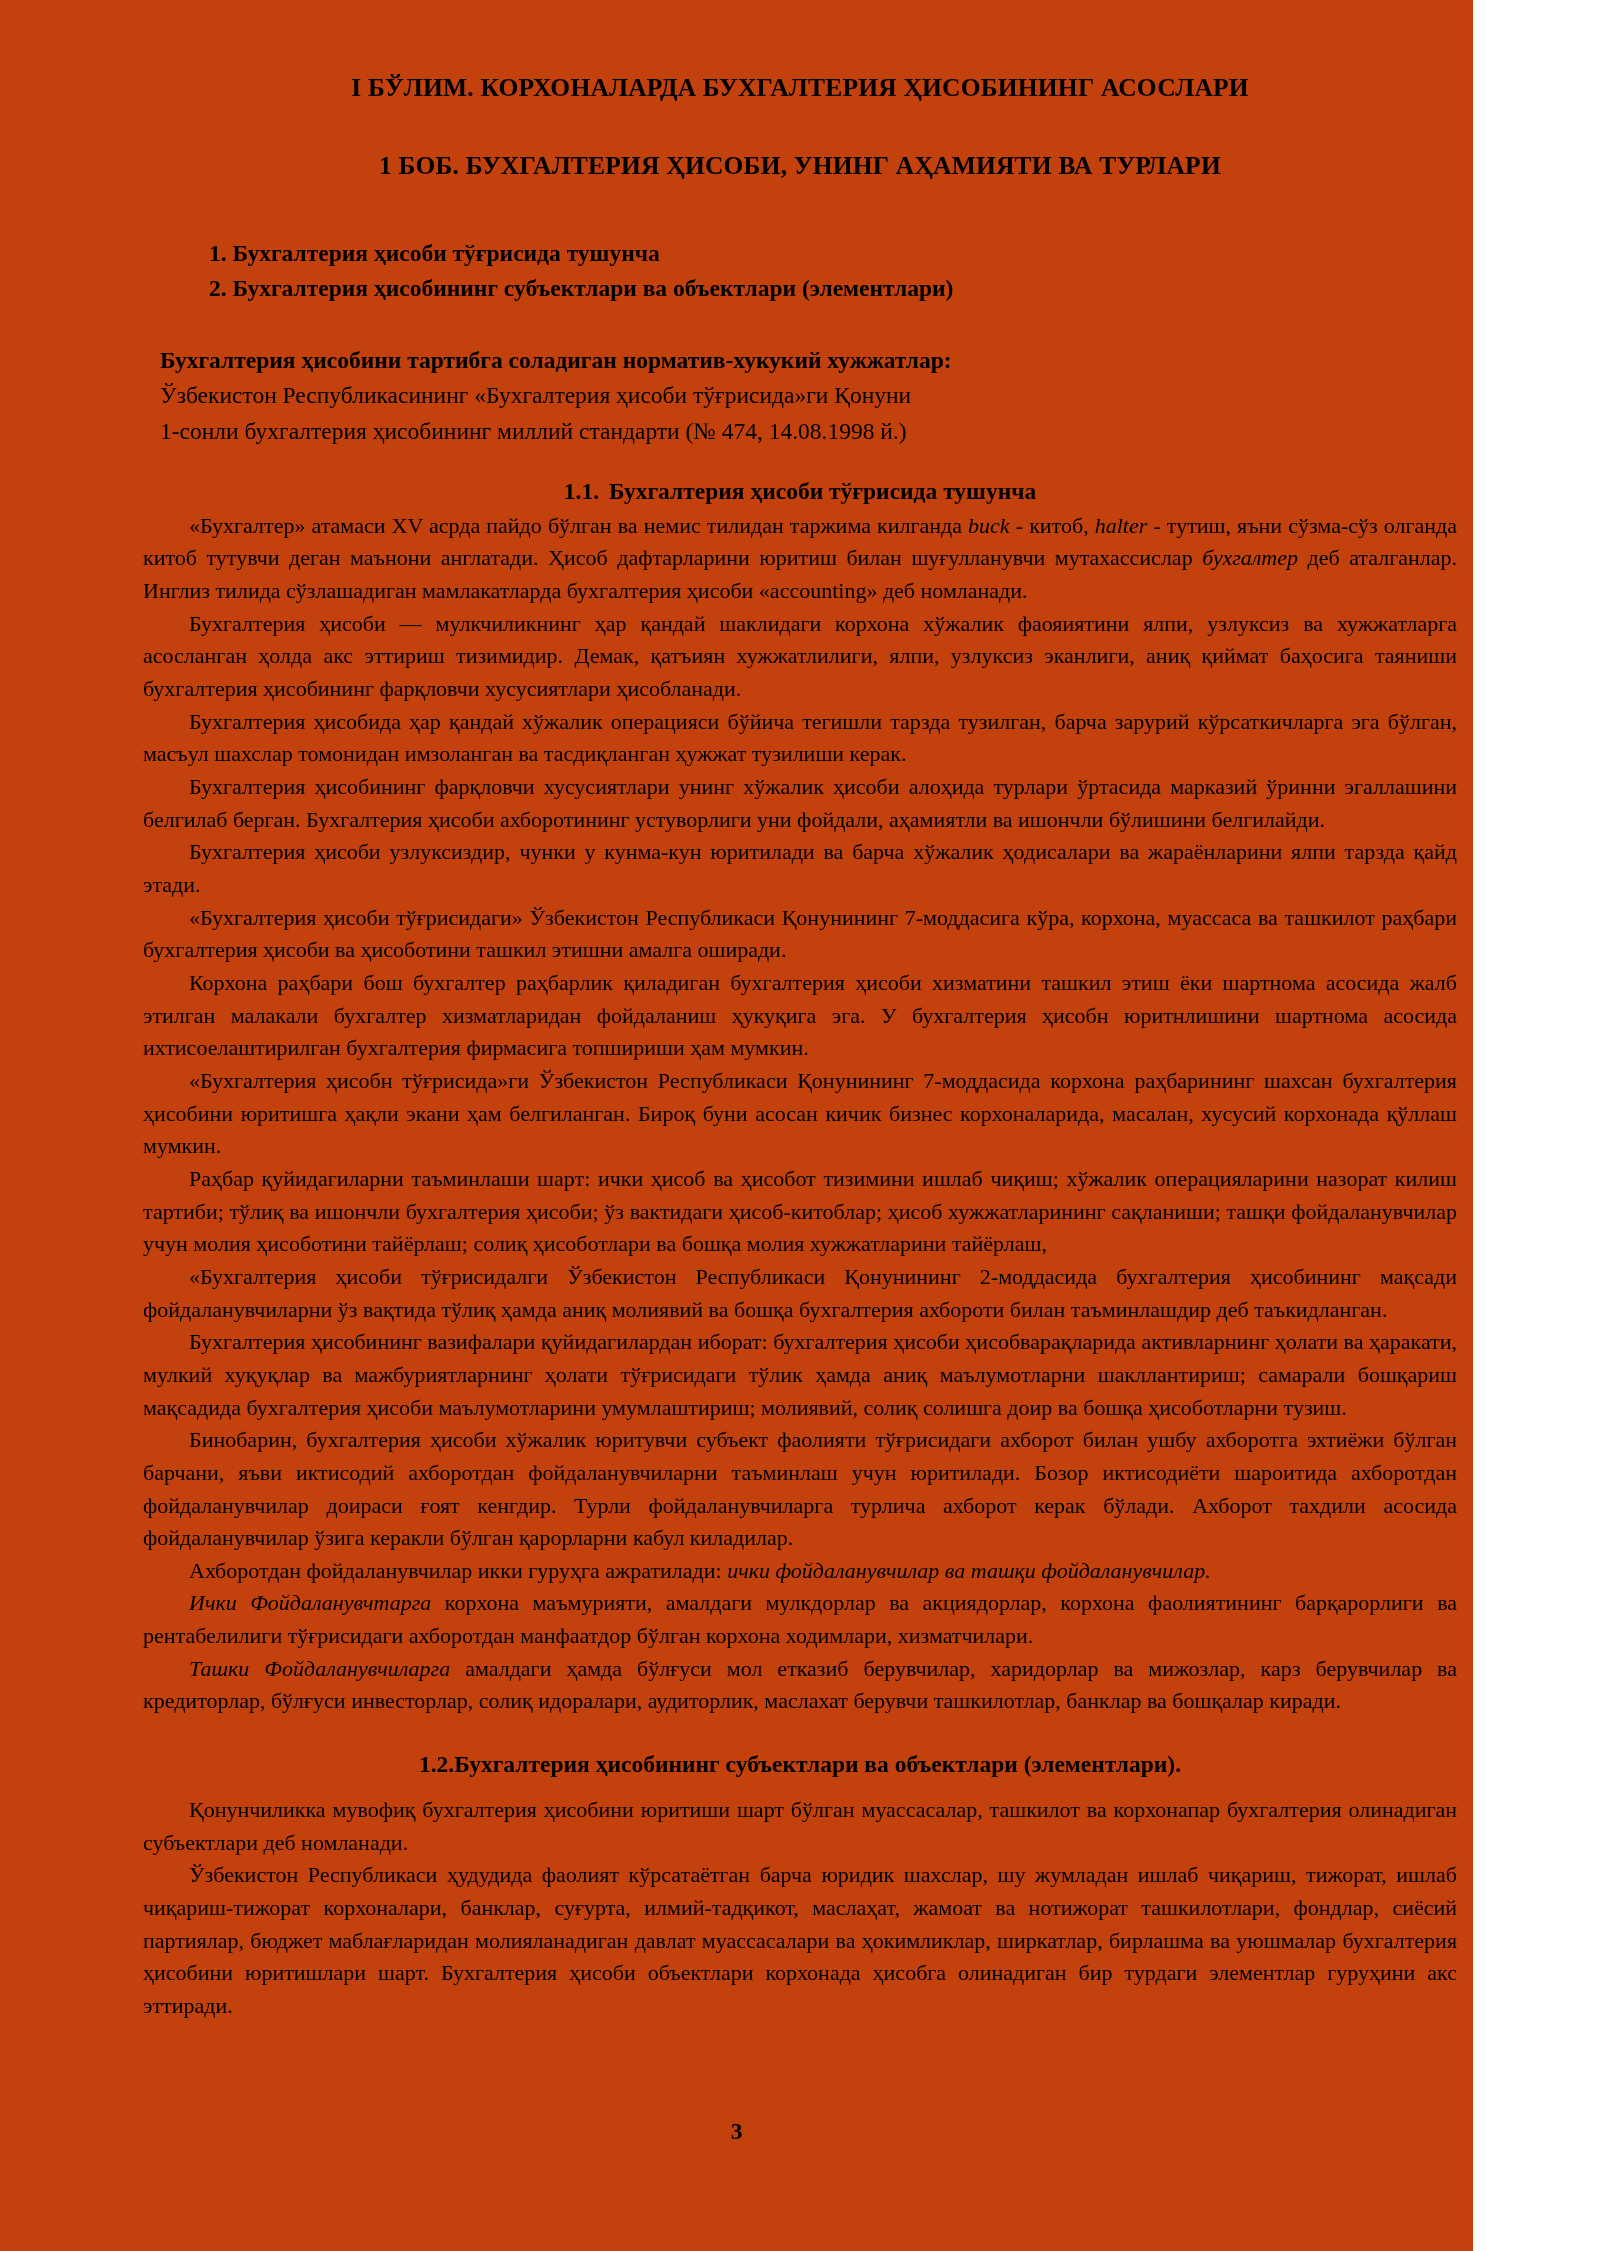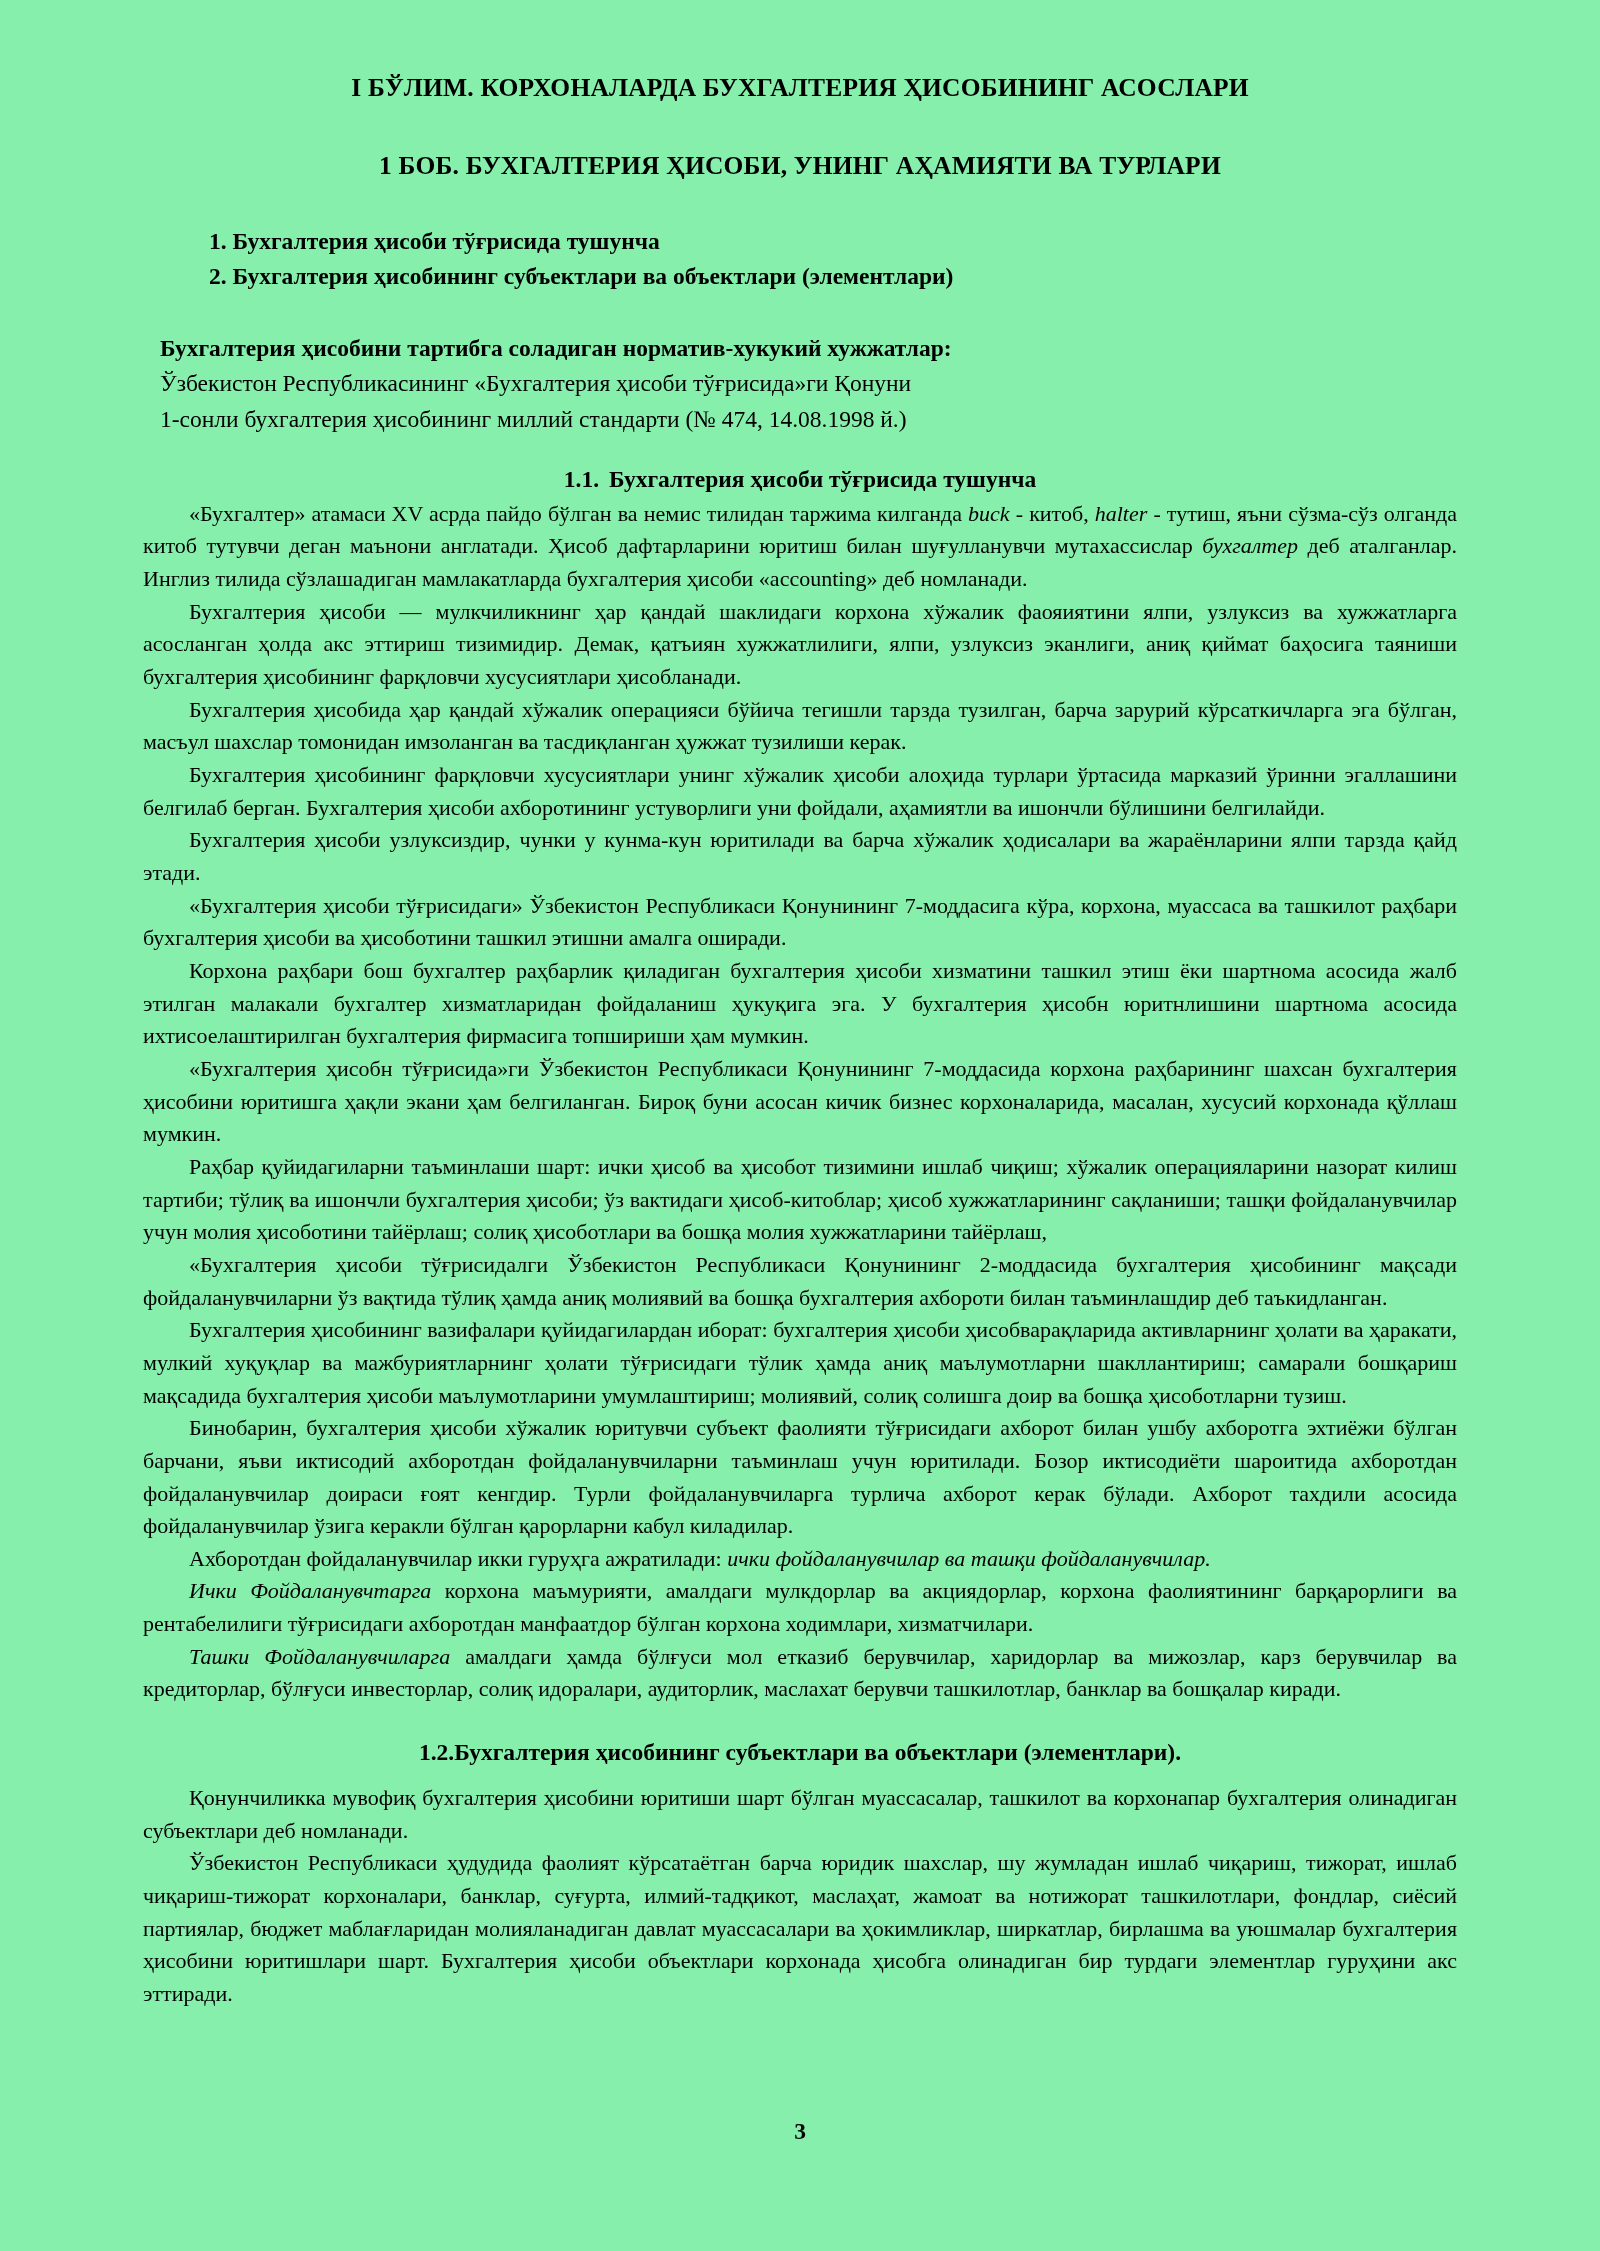--- a/index.html
+++ b/index.html
@@ -5,43 +5,43 @@
   html, body {
     margin: 0;
     padding: 0;
     background: #ffffff;
   }
   body {
     font-family: "Liberation Serif", "DejaVu Serif", serif;
     color: #000000;
   }
   .page {
-    width: 1600px;
+    width: 1473px;
     height: 2251px;
     position: relative;
-    background: #86efac;
+    background: #c2410c;
     box-sizing: border-box;
     padding: 72px 143px 0 143px;
     overflow: hidden;
   }
   .content {
     width: 1314px;
   }
   .title-center {
     text-align: center;
     font-weight: bold;
     font-size: 25.5px;
     letter-spacing: 0.2px;
     line-height: 1.25;
   }
   .chapter-title {
     margin-top: 46px;
   }
   .toc {
-    margin-top: 42px;
+    margin-top: 54px;
     padding-left: 66px;
   }
   .toc-item {
     font-weight: bold;
     font-size: 23.5px;
     line-height: 1.52;
   }
   .norm-block {
     margin-top: 36px;
   }

